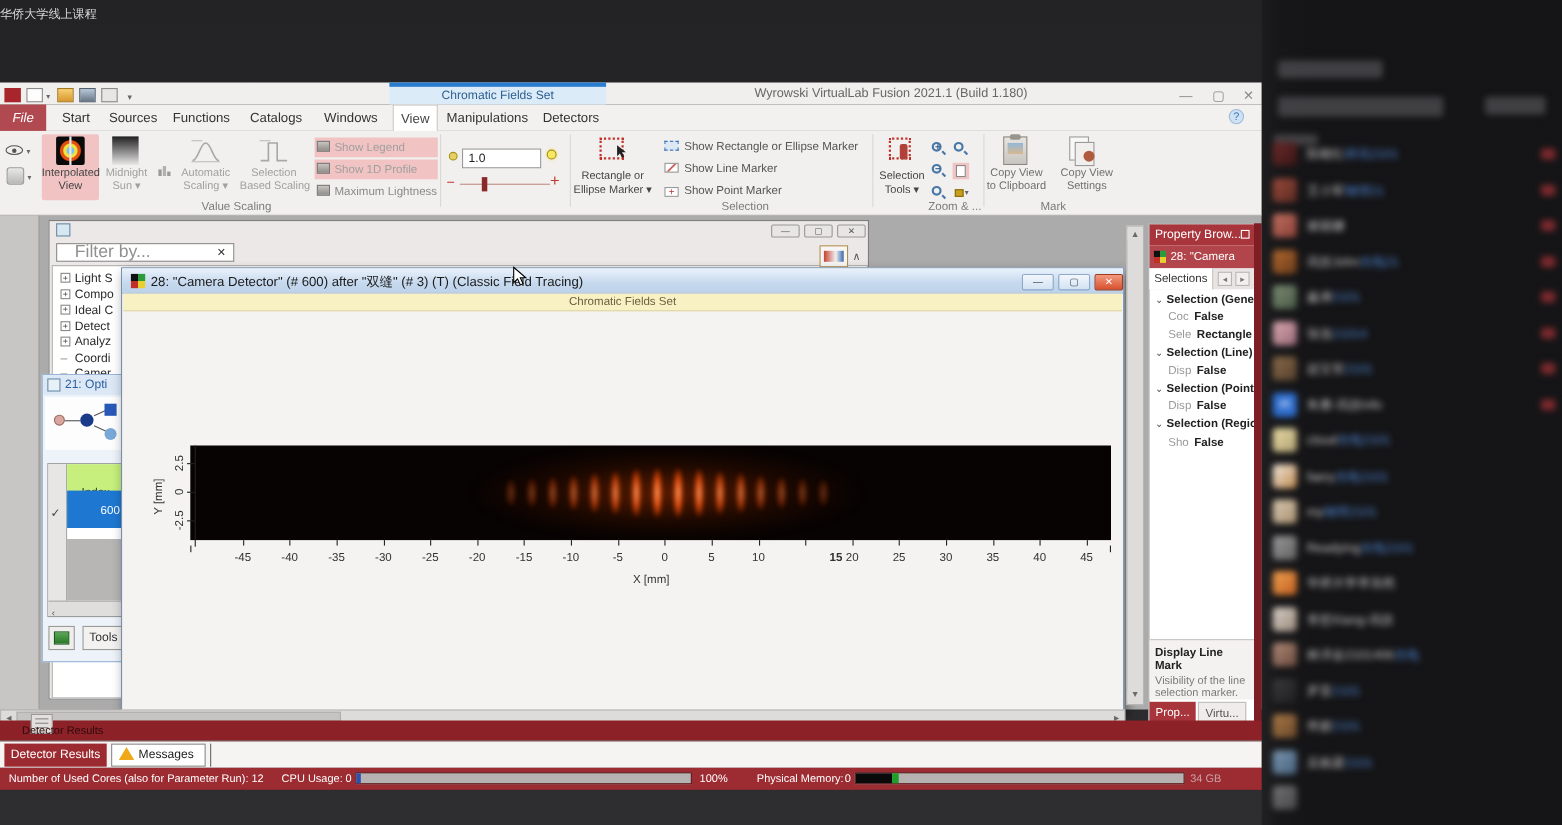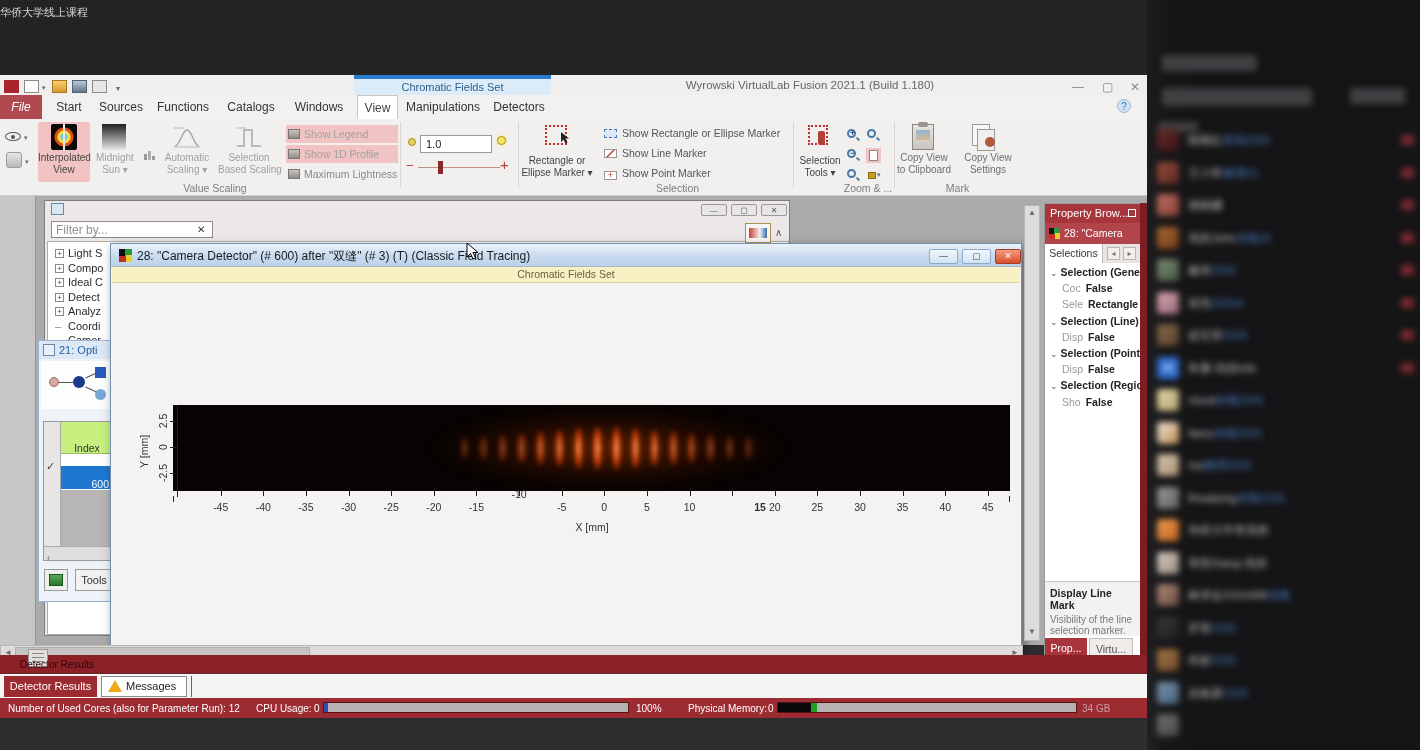--- a/index.html
+++ b/index.html
@@ -28,21 +28,21 @@
 .rbtn-label { font-size:10px; color:#444; text-align:center; line-height:12px; white-space:nowrap; }
 .rbtn-label.dim { color:#a0a0a0; }
 .pink { background:#f2c3c3; }
 
 .workspace { left:0; top:196px; width:1147px; height:449px; background:#ababab; }
 .leftstrip { left:0; top:196px; width:36px; height:449px; background:#c8c6c5; border-right:1px solid #969492; }
 
 .w22 { left:44px; top:200px; width:746px; height:436px; background:#ebe8e7; border:1px solid #7e7e7e; }
 .w22 .title { position:absolute; left:0; top:0; width:100%; height:17px; background:linear-gradient(#dedbda,#cfccca); font-size:11px; color:#7c4a42; line-height:17px; white-space:nowrap; overflow:hidden;}
 .w22btn { position:absolute; top:3px; width:26px; height:12px; background:#e8e6e5; border:1px solid #9a9896; border-radius:2px; font-size:8px; color:#555; text-align:center; line-height:11px; }
-.filter { position:absolute; left:6px; top:20px; width:162px; height:17px; background:#fff; border:1px solid #8a8a8a; font-size:12px; color:#909090; line-height:16px; padding-left:4px; }
+.filter { position:absolute; left:6px; top:20px; width:162px; height:17px; background:#fff; border:1px solid #8a8a8a; font-size:16px; color:#909090; line-height:16px; padding-left:16px; }
 .w22client { position:absolute; left:2px; top:40px; width:742px; height:394px; background:#fff; border:1px solid #b0aeac; }
 .treeitem { position:absolute; left:10px; font-size:11px; color:#2a2a2a; white-space:nowrap; }
 .expbox { display:inline-block; width:9px; height:9px; border:1px solid #888; background:#fff; color:#444; font-size:8px; line-height:7px; text-align:center; vertical-align:1px; margin-right:4px;}
 
 .w21 { left:38px; top:340px; width:76px; height:262px; background:#eef3fa; border:1px solid #98b4d6; }
 .w21 .title { position:absolute; left:0; top:0; width:100%; height:18px; background:#dce8f6; color:#2b60a0; font-size:11px; line-height:18px; white-space:nowrap;}
 .w21diag { position:absolute; left:2px; top:20px; width:72px; height:48px; background:#fdfdfd; }
 .w21table { position:absolute; left:4px; top:80px; width:70px; height:140px; background:#fff; border:1px solid #9a9a9a; }
 .w21tools { position:absolute; top:228px; height:22px; font-size:11px; }
 
@@ -278,21 +278,21 @@
       <div style="position:absolute; left:32px; top:15px; width:12px; height:12px; background:#1a3a8a; border-radius:50%;"></div>
       <div style="position:absolute; left:44px; top:14px; width:12px; height:1px; background:#555; transform:rotate(-25deg);"></div>
       <div style="position:absolute; left:44px; top:28px; width:12px; height:1px; background:#555; transform:rotate(25deg);"></div>
       <div style="position:absolute; left:54px; top:6px; width:11px; height:11px; background:#2858b8;"></div>
       <div style="position:absolute; left:54px; top:28px; width:11px; height:11px; background:#78a8d8; border-radius:50%;"></div>
     </div>
     <div class="w21table">
       <div style="position:absolute; left:0; top:0; width:17px; height:100%; background:#e8e6e4; border-right:1px solid #aaa;"></div>
       <div style="position:absolute; left:17px; top:0; width:52px; height:32px; background:#c6ef7d; border-bottom:1px solid #9ab86a; font-size:10.5px; color:#333; text-align:center; line-height:52px;">Index</div>
       <div style="position:absolute; left:2px; top:38px; font-size:11px; color:#444;">✓</div>
-      <div style="position:absolute; left:17px; top:44px; width:52px; height:23px; background:#1e78d2; color:#fff; font-size:10.5px; text-align:right; line-height:36px; padding-right:4px;">600</div>
+      <div style="position:absolute; left:17px; top:24px; width:52px; height:34px; background:#1e78d2; color:#fff; font-size:10.5px; text-align:right; line-height:36px; padding-right:4px;">600</div>
       <div style="position:absolute; left:17px; top:68px; width:52px; height:56px; background:#b8b6b4;"></div>
       <div style="position:absolute; left:0; top:124px; width:100%; height:14px; background:#e0dedc; border-top:1px solid #aaa;">
         <span style="font-size:9px; color:#555; margin-left:3px;">‹</span>
       </div>
     </div>
     <div class="w21tools" style="left:5px; width:24px; background:#f0eeec; border:1px solid #9a9a9a;">
       <div style="position:absolute; left:4px; top:4px; width:14px; height:12px; background:linear-gradient(#58a858,#287828); border:1px solid #1a5a1a;"></div>
     </div>
     <div class="w21tools" style="left:36px; width:38px; background:#f4f2f0; border:1px solid #9a9a9a; text-align:center; line-height:20px; color:#333;">Tools</div>
   </div>
@@ -343,21 +343,21 @@
       <div class="tick-label" style="left: 305.965px; top: 501px;">-35</div>
       <div style="position: absolute; left: 348.582px; top: 491px; width: 1px; height: 5px; background: rgb(34, 34, 34);"></div>
       <div class="tick-label" style="left: 348.582px; top: 501px;">-30</div>
       <div style="position: absolute; left: 391.2px; top: 491px; width: 1px; height: 5px; background: rgb(34, 34, 34);"></div>
       <div class="tick-label" style="left: 391.2px; top: 501px;">-25</div>
       <div style="position: absolute; left: 433.817px; top: 491px; width: 1px; height: 5px; background: rgb(34, 34, 34);"></div>
       <div class="tick-label" style="left: 433.817px; top: 501px;">-20</div>
       <div style="position: absolute; left: 476.434px; top: 491px; width: 1px; height: 5px; background: rgb(34, 34, 34);"></div>
       <div class="tick-label" style="left: 476.434px; top: 501px;">-15</div>
       <div style="position: absolute; left: 519.051px; top: 491px; width: 1px; height: 5px; background: rgb(34, 34, 34);"></div>
-      <div class="tick-label" style="left: 519.051px; top: 488px;">-10</div>
+      <div class="tick-label" style="left: 519.051px; top: 501px;">-10</div>
       <div style="position: absolute; left: 561.668px; top: 491px; width: 1px; height: 5px; background: rgb(34, 34, 34);"></div>
       <div class="tick-label" style="left: 561.668px; top: 501px;">-5</div>
       <div style="position: absolute; left: 604.285px; top: 491px; width: 1px; height: 5px; background: rgb(34, 34, 34);"></div>
       <div class="tick-label" style="left: 604.285px; top: 501px;">0</div>
       <div style="position: absolute; left: 646.902px; top: 491px; width: 1px; height: 5px; background: rgb(34, 34, 34);"></div>
       <div class="tick-label" style="left: 646.902px; top: 501px;">5</div>
       <div style="position: absolute; left: 689.519px; top: 491px; width: 1px; height: 5px; background: rgb(34, 34, 34);"></div>
       <div class="tick-label" style="left: 689.519px; top: 501px;">10</div>
       <div style="position: absolute; left: 732.136px; top: 491px; width: 1px; height: 5px; background: rgb(34, 34, 34);"></div>
       <div class="tick-label" style="left: 760px; top: 501px; font-weight: bold;">15</div>

